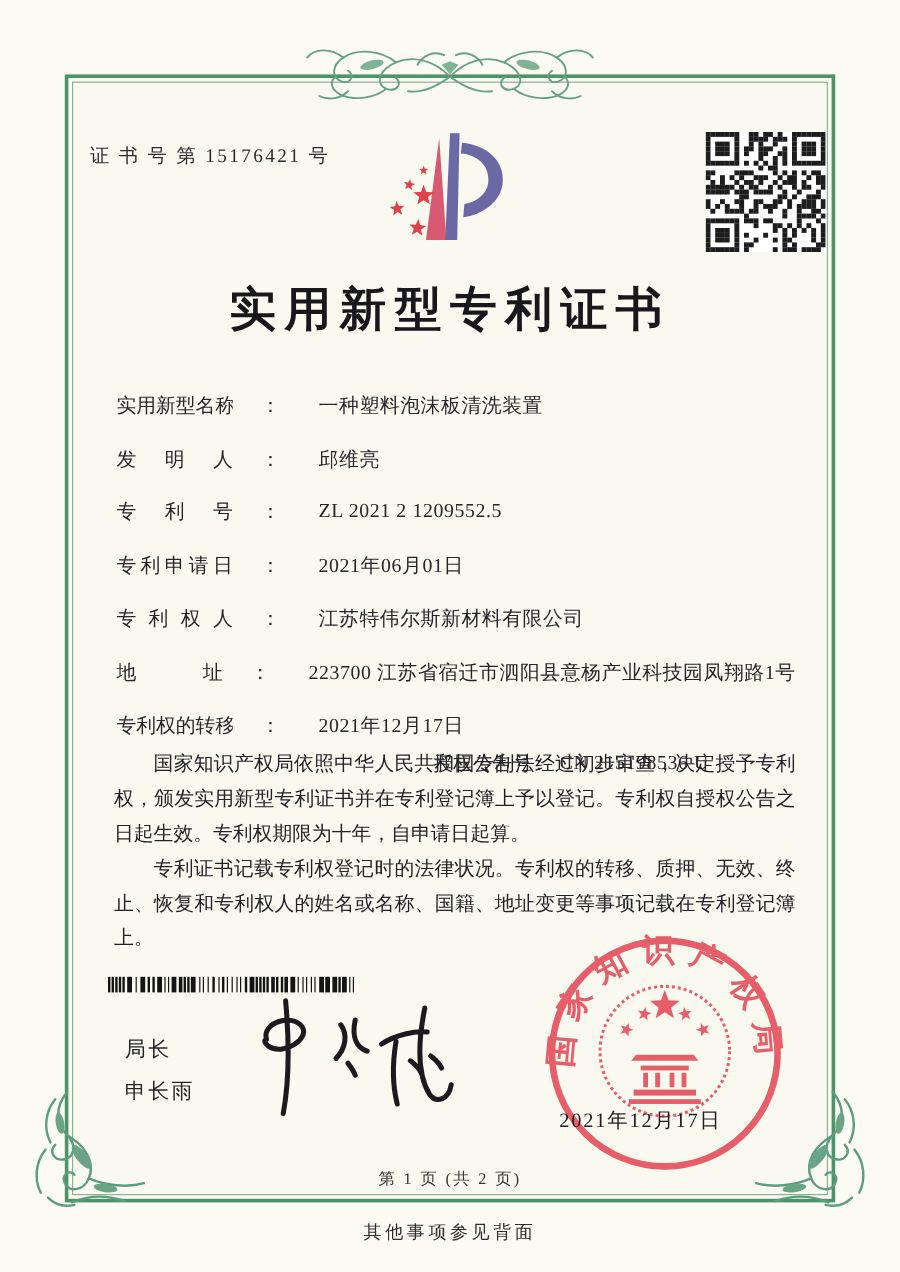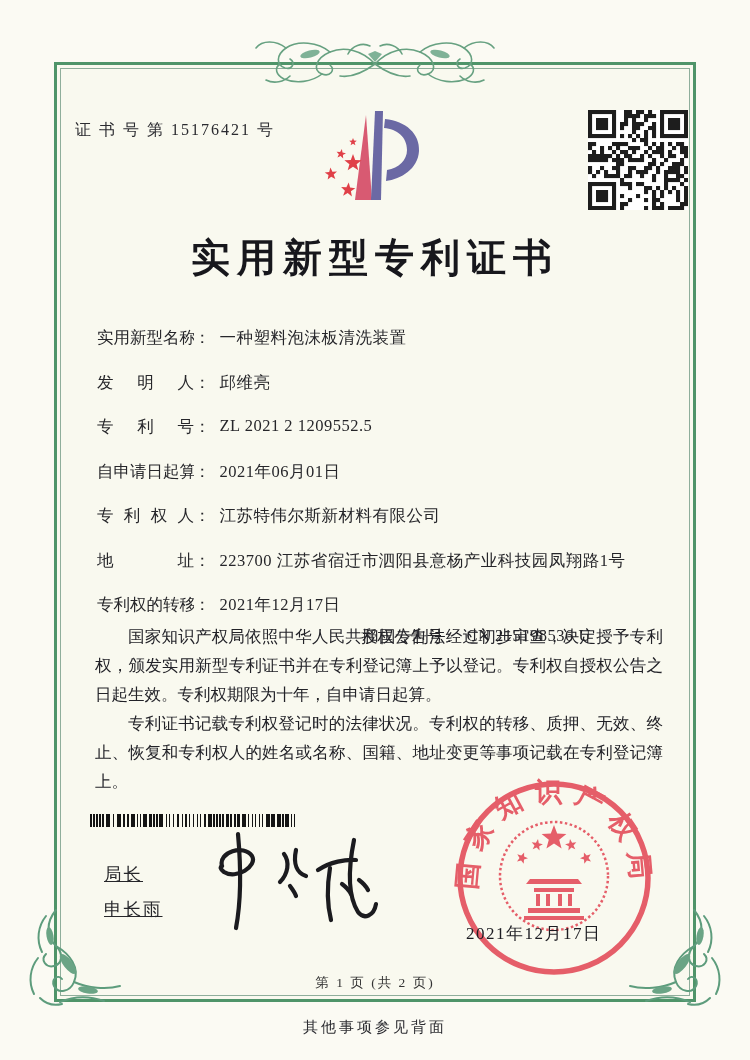--- a/index.html
+++ b/index.html
@@ -28,40 +28,40 @@
   }
   .logo { position:absolute; left:303px; top:106px; }
   .qr { position:absolute; left:588px; top:110px; width:100px; height:100px; background:#fff; }
   .title {
     position:absolute; left:0; top:231px; width:750px;
     text-align:center; font-size:39px; font-weight:bold;
     letter-spacing:7px; color:#17171c;
   }
   
   .fields { position:absolute; left:97px; top:327px; width:566px; }
-  .row { position:relative; display:flex; height:44.5px; font-size:16.5px; align-items:flex-start; }
+  .row { position:relative; display:flex; height:44.5px; font-size:16.5px; align-items:flex-start;gap:23px; }
   .lbl {
     display:inline-block; width:97px; text-align:justify; text-align-last:justify;
     -moz-text-align-last:justify; white-space:nowrap; overflow:hidden;
   }
   .colon { margin-right:9px; }
   .val { letter-spacing:0.5px; white-space:nowrap; }
   .grant { position:absolute; left:264px; top:0; display:flex;margin-top:32px; }
   .grant .lbl { width:80px; }
   
   .body-text {
     position:absolute; left:95px; top:622px; width:568px;
     font-size:16.5px; line-height:29px; text-align:justify; color:#222228;
   }
   .body-text p { text-indent:33px; }
   
   .barcode { position:absolute; left:90px; top:814px; width:206px; height:13px; }
   .barcode span { display:inline-block; height:13px; vertical-align:top; }
   .signer { position:absolute; left:104px; top:862px; font-size:17.5px; letter-spacing:2px; }
-  .signer div { margin-bottom:11px;text-decoration:underline; }
+  .signer div { margin-bottom:11px; }
   .signature { position:absolute; left:196px; top:826px; }
   .seal { position:absolute; left:454px; top:778px; opacity:0.92; }
   .seal-date {
     position:absolute; left:466px; top:922px; font-size:17px;
     letter-spacing:1.5px; color:#1c1c22;
   }
   .page-no {
     position:absolute; left:0; top:974px; width:750px; text-align:center;
     font-size:13.5px; letter-spacing:2px; color:#333;
   }
@@ -465,21 +465,21 @@
     <span class="lbl">发明人</span>
       <span class="colon">：</span>
     <span class="val">邱维亮</span>
   </div>
   <div class="row">
     <span class="lbl">专利号</span>
       <span class="colon">：</span>
     <span class="val">ZL 2021 2 1209552.5</span>
   </div>
   <div class="row">
-    <span class="lbl">自申请日起算</span>
+    <span class="lbl">专利申请日</span>
       <span class="colon">：</span>
     <span class="val">2021年06月01日</span>
   </div>
   <div class="row">
     <span class="lbl">专利权人</span>
       <span class="colon">：</span>
     <span class="val">江苏特伟尔斯新材料有限公司</span>
   </div>
   <div class="row">
     <span class="lbl">地址</span>

